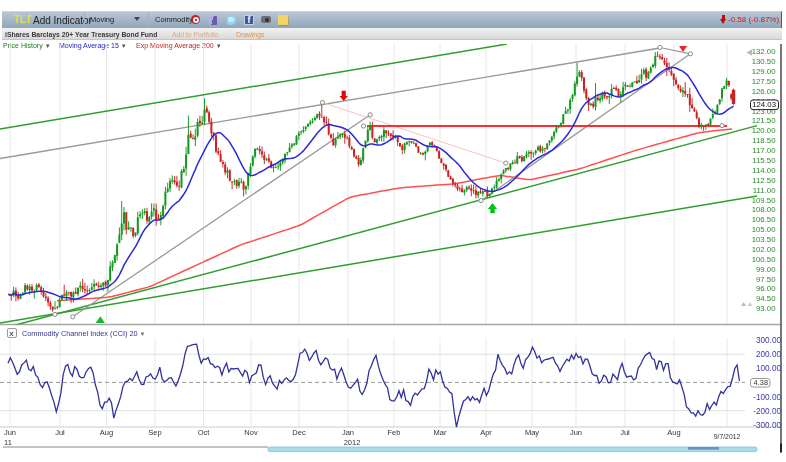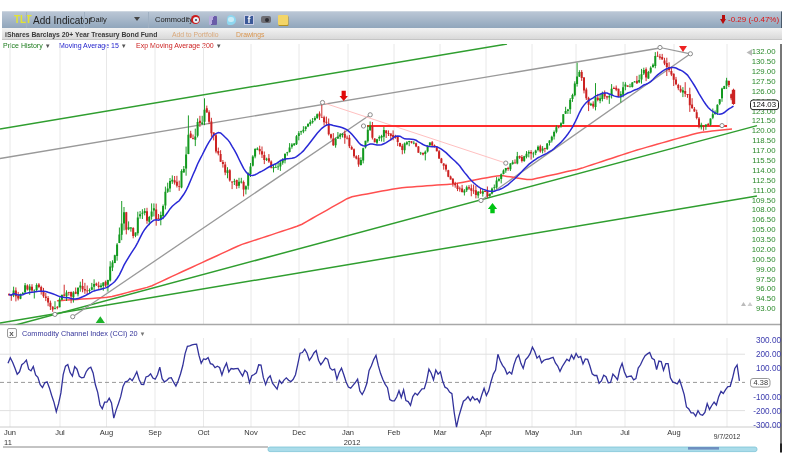--- a/index.html
+++ b/index.html
@@ -3,39 +3,39 @@
 *{margin:0;padding:0;box-sizing:border-box}
 body{width:786px;height:462px;position:relative;background:#fff;font-family:"Liberation Sans",sans-serif;overflow:hidden}
 .abs{position:absolute;white-space:nowrap}
 </style></head><body>
 
 <div class="abs" style="left:2px;top:11px;width:780px;height:18px;background:linear-gradient(#bac6d5,#8ea4ba);border-top:1px solid #cdd6e0;border-right:1.5px solid #4a5a6a"></div>
 <div class="abs" style="left:14px;top:14px;font-size:10px;font-weight:bold;color:#e3e332">TLT</div>
 <div class="abs" style="left:26px;top:12px;width:1px;height:16px;background:#9fb0c2"></div>
 <div class="abs" style="left:33px;top:14.5px;font-size:10px;color:#222">Add Indicator</div>
 <div class="abs" style="left:84px;top:12px;width:1px;height:16px;background:#9fb0c2"></div>
-<div class="abs" style="left:90px;top:14.5px;font-size:7.5px;color:#222">Daily</div>
+<div class="abs" style="left:90px;top:14.5px;font-size:7.5px;color:#222">Moving</div>
 <div class="abs" style="left:134px;top:16.5px;width:0;height:0;border-left:3.5px solid transparent;border-right:3.5px solid transparent;border-top:4.5px solid #444"></div>
 <div class="abs" style="left:148px;top:12px;width:1px;height:16px;background:#9fb0c2"></div>
 <div class="abs" style="left:155px;top:14.5px;font-size:7.5px;color:#222">Commodity</div>
 
 <div class="abs" style="left:191px;top:15px;width:9px;height:9px;border-radius:50%;background:#cc1b1b"></div>
 <div class="abs" style="left:192.5px;top:16.5px;width:6px;height:6px;border-radius:50%;background:#e8f0f4"></div>
 <div class="abs" style="left:194.5px;top:18.5px;width:2px;height:2px;border-radius:50%;background:#335"></div>
 <div class="abs" style="left:209px;top:15.5px;width:8px;height:9px;background:linear-gradient(105deg,#b8aede 45%,#6a5ca8 45%);border-radius:1px"></div>
 <div class="abs" style="left:226.5px;top:15px;width:9px;height:9.5px;background:#8ed7f0;border-radius:45% 55% 50% 30%"></div>
 <div class="abs" style="left:228px;top:17px;width:6px;height:5px;background:#c9ecf8;border-radius:40%"></div>
 <div class="abs" style="left:244px;top:14.5px;width:10px;height:10px;background:#3b5998;border:1px solid #c8cce4;color:#fff;font-size:9px;font-weight:bold;text-align:center;line-height:9px">f</div>
 <div class="abs" style="left:261px;top:16px;width:10px;height:7px;background:#6e6e74;border-radius:2px"></div>
 <div class="abs" style="left:264.5px;top:17.5px;width:4px;height:4px;border-radius:50%;background:#2e2e33"></div>
 <div class="abs" style="left:277.5px;top:14.5px;width:10px;height:10px;background:#f3d567;border-radius:1px;box-shadow:0.5px 1px 0 #b09020"></div>
 
 <div class="abs" style="left:721.5px;top:15px;width:3px;height:4px;background:#b80c0c"></div>
 <div class="abs" style="left:719.5px;top:19px;width:0;height:0;border-left:3.5px solid transparent;border-right:3.5px solid transparent;border-top:5.5px solid #b80c0c"></div>
-<div class="abs" style="left:728px;top:14.5px;font-size:8px;color:#dd1111">-0.29 (-0.47%)</div>
+<div class="abs" style="left:728px;top:14.5px;font-size:8px;color:#dd1111">-0.58 (-0.87%)</div>
 
 <div class="abs" style="left:2px;top:28px;width:780px;height:12px;background:linear-gradient(#f2f2f2,#d9d9d9);border-bottom:1px solid #c4c4c4"></div>
 <div class="abs" style="left:5px;top:30.5px;font-size:6.8px;font-weight:bold;color:#3a3a3a">iShares Barclays 20+ Year Treasury Bond Fund</div>
 <div class="abs" style="left:172px;top:30.5px;font-size:6.8px;color:#d9a87a">Add to Portfolio</div>
 <div class="abs" style="left:236px;top:30.5px;font-size:6.8px;color:#d9954e">Drawings</div>
 
 <div class="abs" style="left:3px;top:41.5px;font-size:7px;color:#1a7a1a">Price History <span style="color:#555;font-size:6px">▼</span></div>
 <div class="abs" style="left:59px;top:41.5px;font-size:7px;color:#2222cc">Moving Average 15 <span style="color:#555;font-size:6px">▼</span></div>
 <div class="abs" style="left:136px;top:41.5px;font-size:7px;color:#cc2222">Exp Moving Average 200 <span style="color:#555;font-size:6px">▼</span></div>
 

